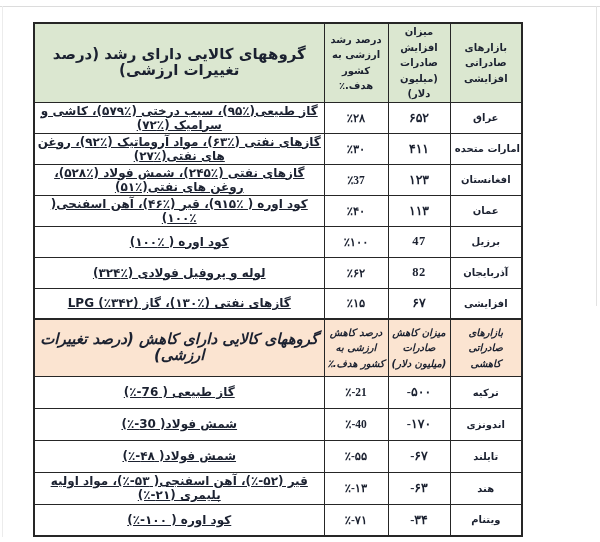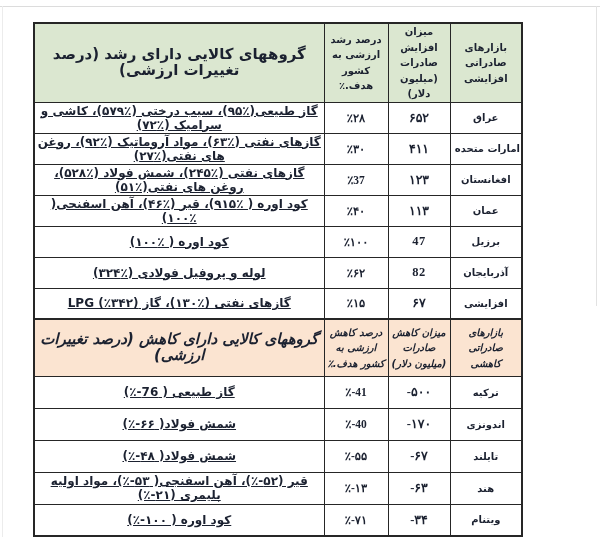--- a/index.html
+++ b/index.html
@@ -127,28 +127,28 @@
         <td class="hc">درصد کاهش
 ارزشی به
 کشور هدف.٪</td>
         <td class="hc hc-comm">گروههای کالایی دارای کاهش (درصد تغییرات ارزشی)</td>
       </tr>
     </thead>
     <tbody>
       <tr>
         <td class="market">ترکیه</td>
         <td class="num">-۵۰۰</td>
-        <td class="num percent">٪-41</td>
+        <td class="num percent">٪-21</td>
         <td class="comm">گاز طبیعی ( 76-٪)</td>
       </tr>
       <tr>
         <td class="market">اندونزی</td>
         <td class="num">-۱۷۰</td>
         <td class="num percent">٪-40</td>
-        <td class="comm">شمش فولاد( ۶۶-٪)</td>
+        <td class="comm">شمش فولاد( 30-٪)</td>
       </tr>
       <tr>
         <td class="market">تایلند</td>
         <td class="num">-۶۷</td>
         <td class="num percent">٪-۵۵</td>
         <td class="comm">شمش فولاد( ۴۸-٪)</td>
       </tr>
       <tr>
         <td class="market">هند</td>
         <td class="num">-۶۳</td>

